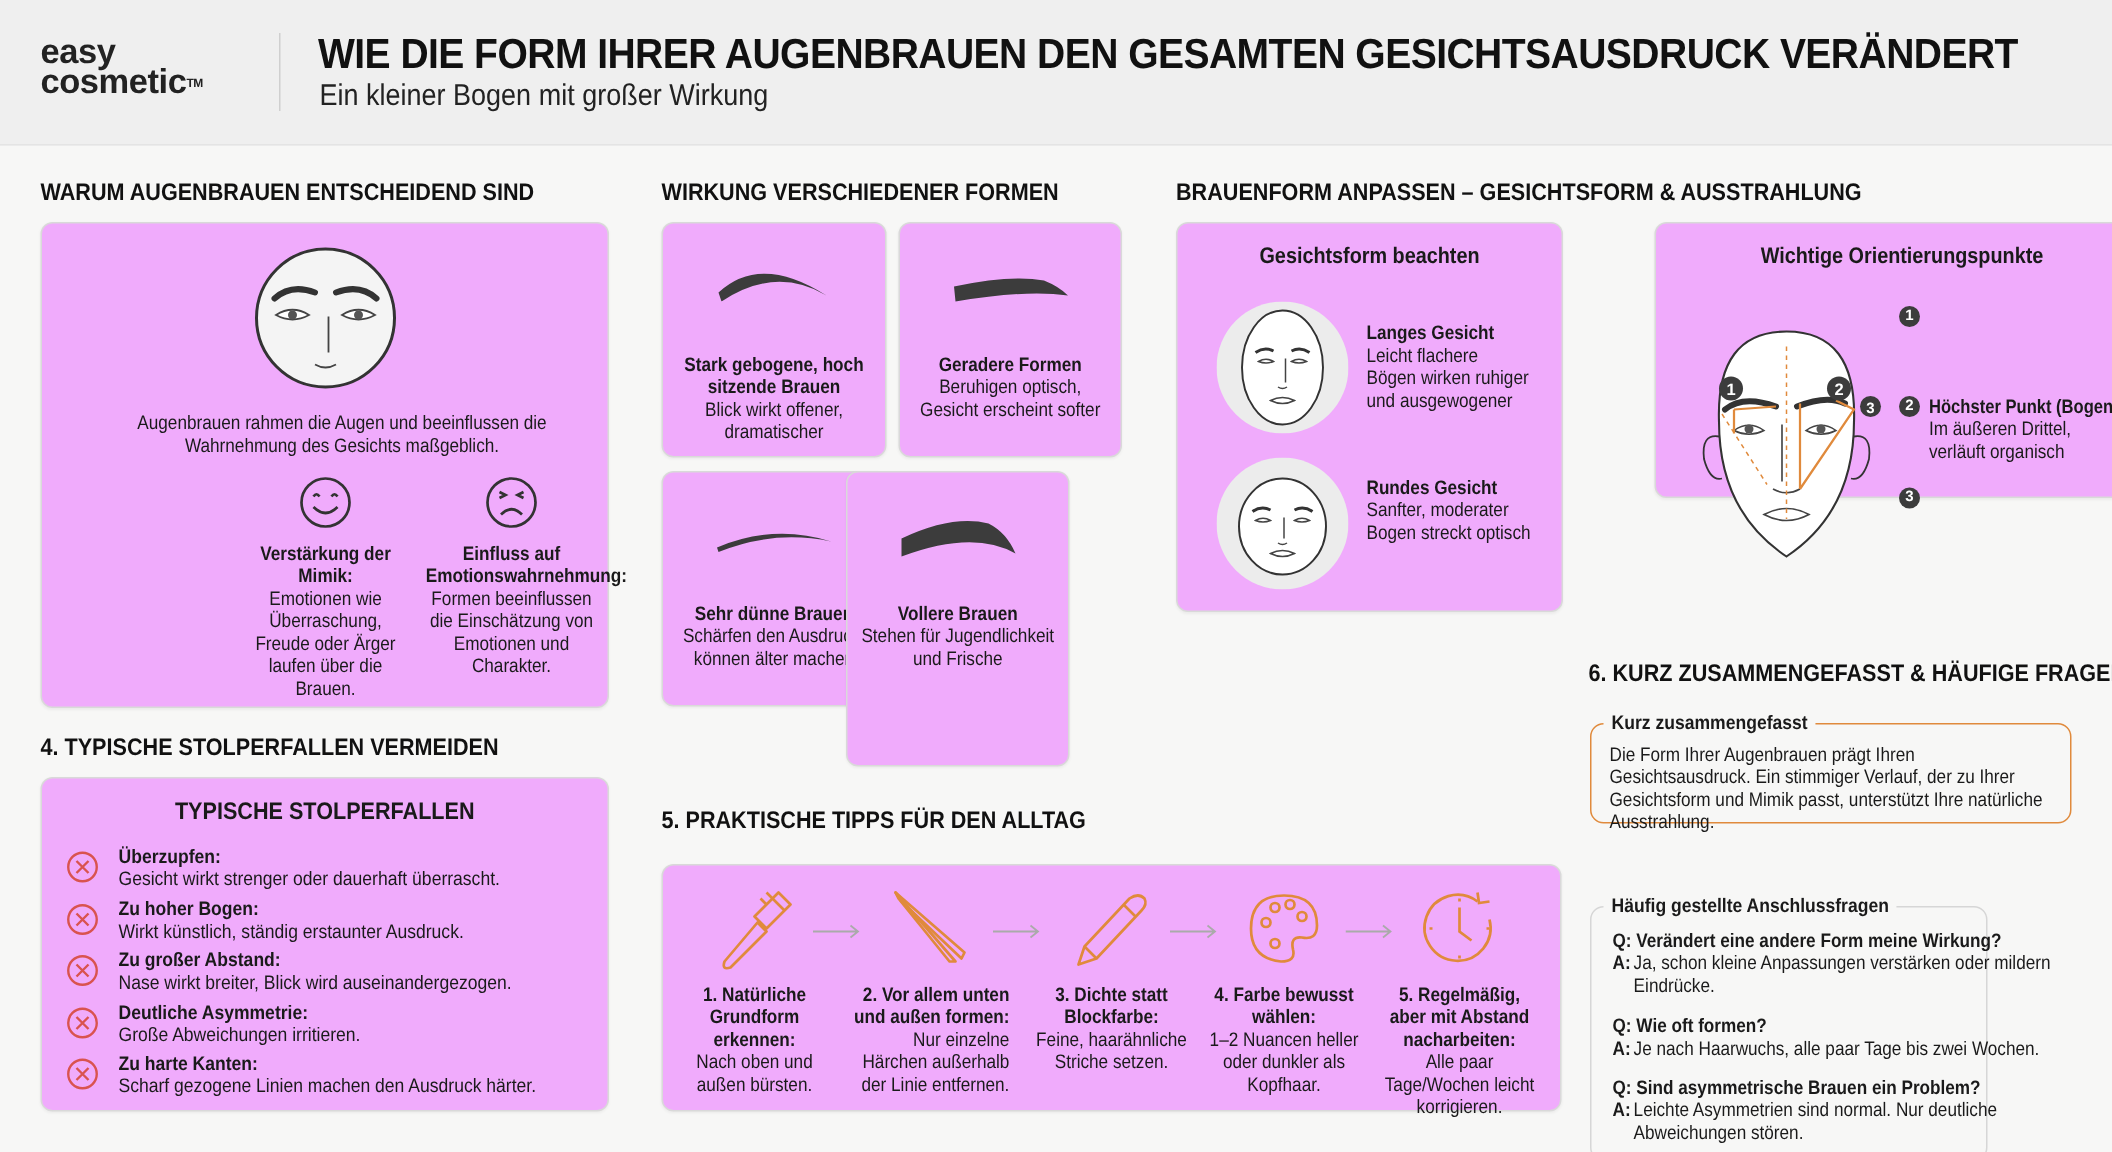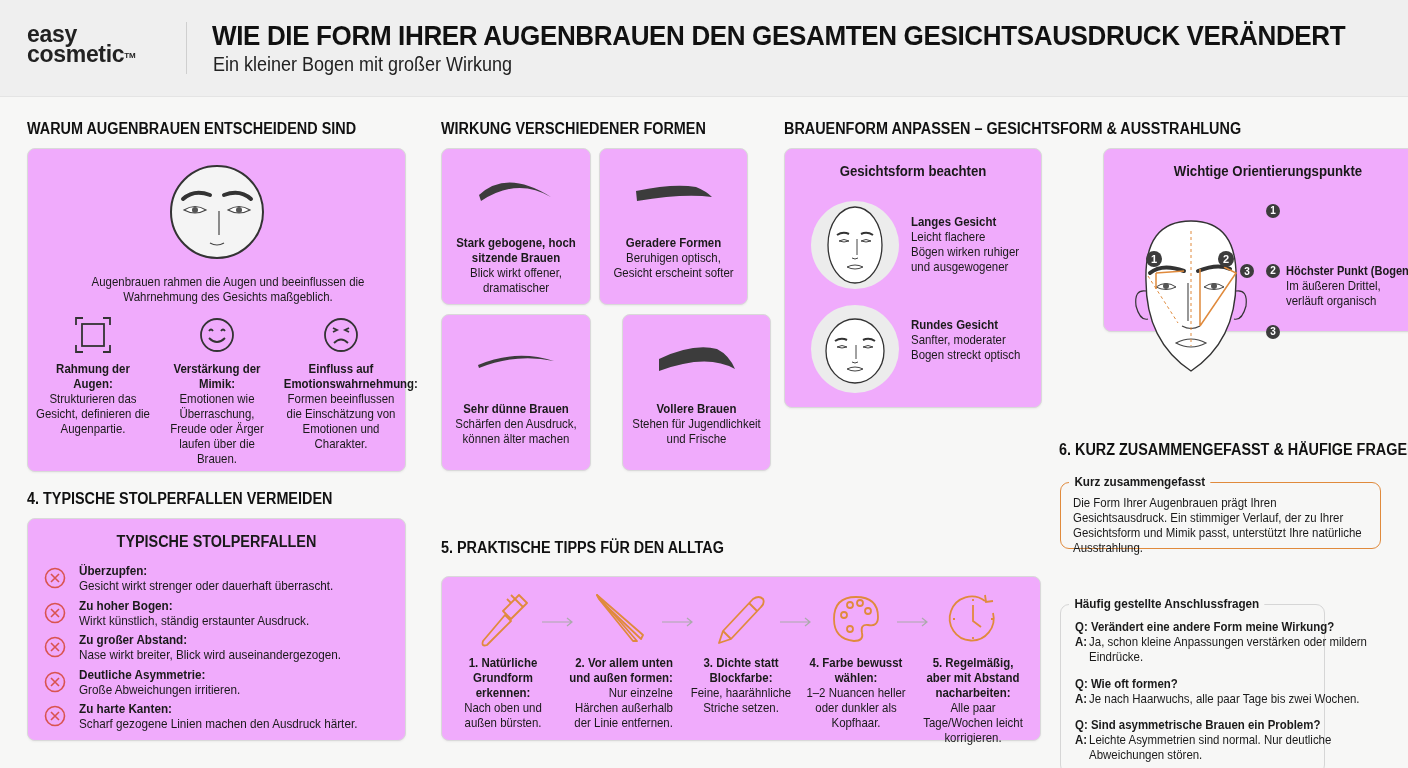--- a/index.html
+++ b/index.html
@@ -97,30 +97,20 @@
       <path d="M16 47 Q27 40 38 47 Q27 53 16 47Z" fill="#fff" stroke="#444" stroke-width="1.2"></path>
       <circle cx="27" cy="47" r="3" fill="#555"></circle>
       <path d="M60 47 Q71 40 82 47 Q71 53 60 47Z" fill="#fff" stroke="#444" stroke-width="1.2"></path>
       <circle cx="71" cy="47" r="3" fill="#555"></circle>
       <path d="M51 48 L51 72" stroke="#444" stroke-width="1.2"></path>
       <path d="M42 80 Q49 84 56 80" stroke="#444" stroke-width="1.2" fill="none"></path>
     </svg>
   </div>
   <div class="abs txt center cond s1-intro">Augenbrauen rahmen die Augen und beeinflussen die Wahrnehmung des Gesichts maßgeblich.</div>
 
-  <div class="s1-feature" style="left:0px;">
-    <div class="icon">
-      <svg width="40" height="40" viewBox="0 0 40 40" fill="none" stroke="#333" stroke-width="1.8">
-        <path d="M3 10 V3 H10 M30 3 H37 V10 M37 30 V37 H30 M10 37 H3 V30"></path>
-        <rect x="9" y="9" width="22" height="22"></rect>
-      </svg>
-    </div>
-    <div class="txt bold cond">Rahmung der Augen:</div>
-    <div class="txt cond">Strukturieren das Gesicht, definieren die Augenpartie.</div>
-  </div>
   <div class="s1-feature" style="left:124px;">
     <div class="icon">
       <svg width="40" height="40" viewBox="0 0 40 40" fill="none" stroke="#333" stroke-width="1.8">
         <circle cx="20" cy="20" r="16"></circle>
         <path d="M12 16 Q14 13 16 16 M24 16 Q26 13 28 16"></path>
         <path d="M12 23 Q20 31 28 23"></path>
       </svg>
     </div>
     <div class="txt bold cond">Verstärkung der Mimik:</div>
     <div class="txt cond">Emotionen wie Überraschung, Freude oder Ärger laufen über die Brauen.</div>
@@ -166,21 +156,21 @@
   <div class="abs icon" style="left:34px; top:34px;">
     <svg width="80" height="20" viewBox="0 0 80 20">
         <path d="M2 16 Q40 0 78 12 Q40 4 3 19Z" fill="#3c3c3c"></path>
       </svg>
   </div>
   <div class="label">
     <div class="txt bold cond">Sehr dünne Brauen</div>
     <div class="txt cond">Schärfen den Ausdruck, können älter machen</div>
   </div>
 </div>
-<div class="card shape-card" style="left:622px; top:314px; width:149px; height:157px;">
+<div class="card shape-card" style="left:564px; top:314px; width:149px; height:197px;">
   <div class="abs icon" style="left:34px; top:30px;">
     <svg width="80" height="30" viewBox="0 0 80 30">
         <path d="M2 14 Q36 -2 60 4 Q72 10 78 24 Q50 8 2 26Z" fill="#3c3c3c"></path>
       </svg>
   </div>
   <div class="label">
     <div class="txt bold cond">Vollere Brauen</div>
     <div class="txt cond">Stehen für Jugendlichkeit und Frische</div>
   </div>
 </div>

